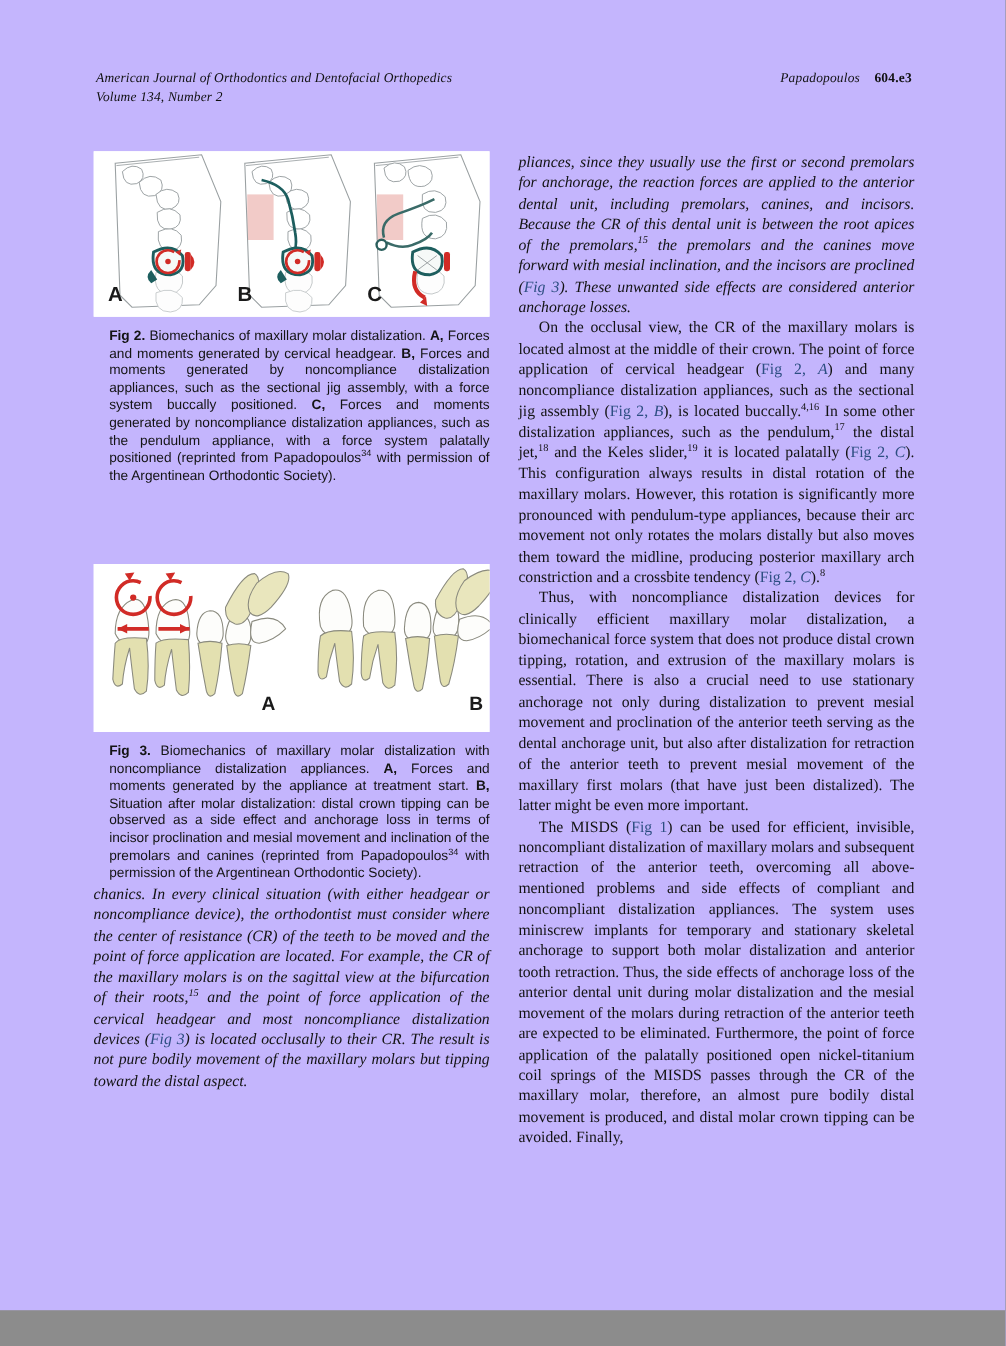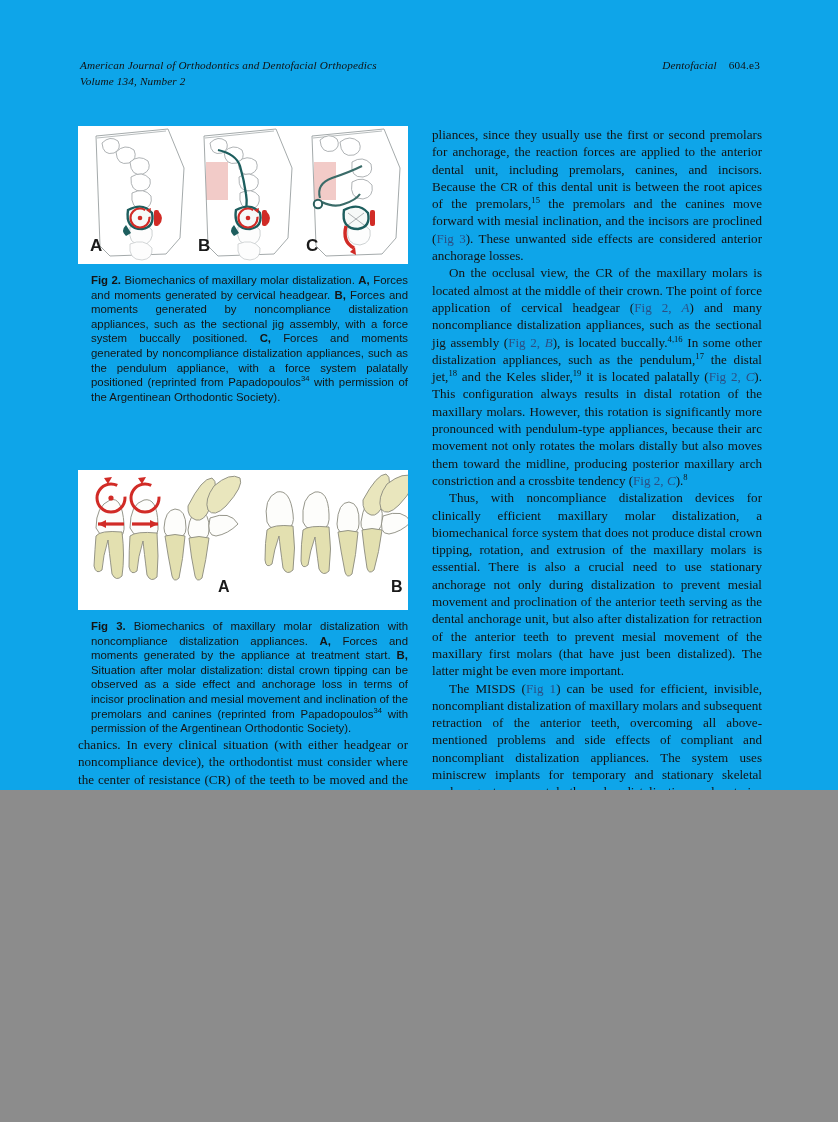--- a/index.html
+++ b/index.html
@@ -3,22 +3,22 @@
 <meta charset="utf-8">
 <style>
   html, body {
     margin: 0;
     padding: 0;
     background: #8c8c8c;
   }
   .page {
     position: relative;
     width: 838px;
-    height: 790px;
-    background: #0ea5e9;
+    height: 1092px;
+    background: #c4b5fd;
     margin: 0 auto;
     overflow: hidden;
     font-family: "Liberation Serif", serif;
     color: #101010;
   }
 
   
   .runhead {
     position: absolute;
     left: 80px;
@@ -45,37 +45,37 @@
     white-space: nowrap;
     font-size: 11.2px;
     line-height: 15.5px;
     color: #111;
   }
   .runhead-right .author {
     font-style: italic;
     letter-spacing: 0.15px;
   }
   .runhead-right .pageno {
-    font-weight: normal;
+    font-weight: bold;
     font-style: normal;
     margin-left: 12px;
     letter-spacing: 0.2px;
   }
 
   .body-text {
     font-family: "Liberation Serif", serif;
     font-size: 13.1px;
     line-height: 17.3px;
     text-align: justify;
     text-justify: inter-word;
     color: #131313;
     hyphens: manual;
   }
   .body-text p { margin: 0; text-indent: 17px; }
-  .body-text p.noindent { text-indent: 0; }
+  .body-text p.noindent { text-indent: 0; font-style: italic; }
   .ref { color: #2d4e82; }
   .sup { font-size: 8.6px; vertical-align: super; line-height: 0; }
   .it { font-style: italic; }
 
   
   .figure { position: absolute; width: 330px; }
   .figure-img {
     width: 330px;
     display: block;
     background: #ffffff;
@@ -102,21 +102,21 @@
 <body>
 
 <div class="page">
 
   <div class="runhead">
     <div class="runhead-left">
       <div>American Journal of Orthodontics and Dentofacial Orthopedics</div>
       <div class="vol">Volume 134, Number 2</div>
     </div>
     <div class="runhead-right">
-      <span class="author">Dentofacial</span><span class="pageno">604.e3</span>
+      <span class="author">Papadopoulos</span><span class="pageno">604.e3</span>
     </div>
   </div>
 
   <div class="figure" id="figure-2">
     <svg class="figure-img" viewBox="0 0 330 138" width="330" height="138" xmlns="http://www.w3.org/2000/svg">
       <rect x="0" y="0" width="330" height="138" fill="#ffffff"></rect>
 
       <g transform="translate(2,0)">
 
         <path d="M16 10 L88 3 L104 42 L100 112 L86 128 L30 130 L20 120 Z" fill="none" stroke="#9aa0a2" stroke-width="0.9"></path>

